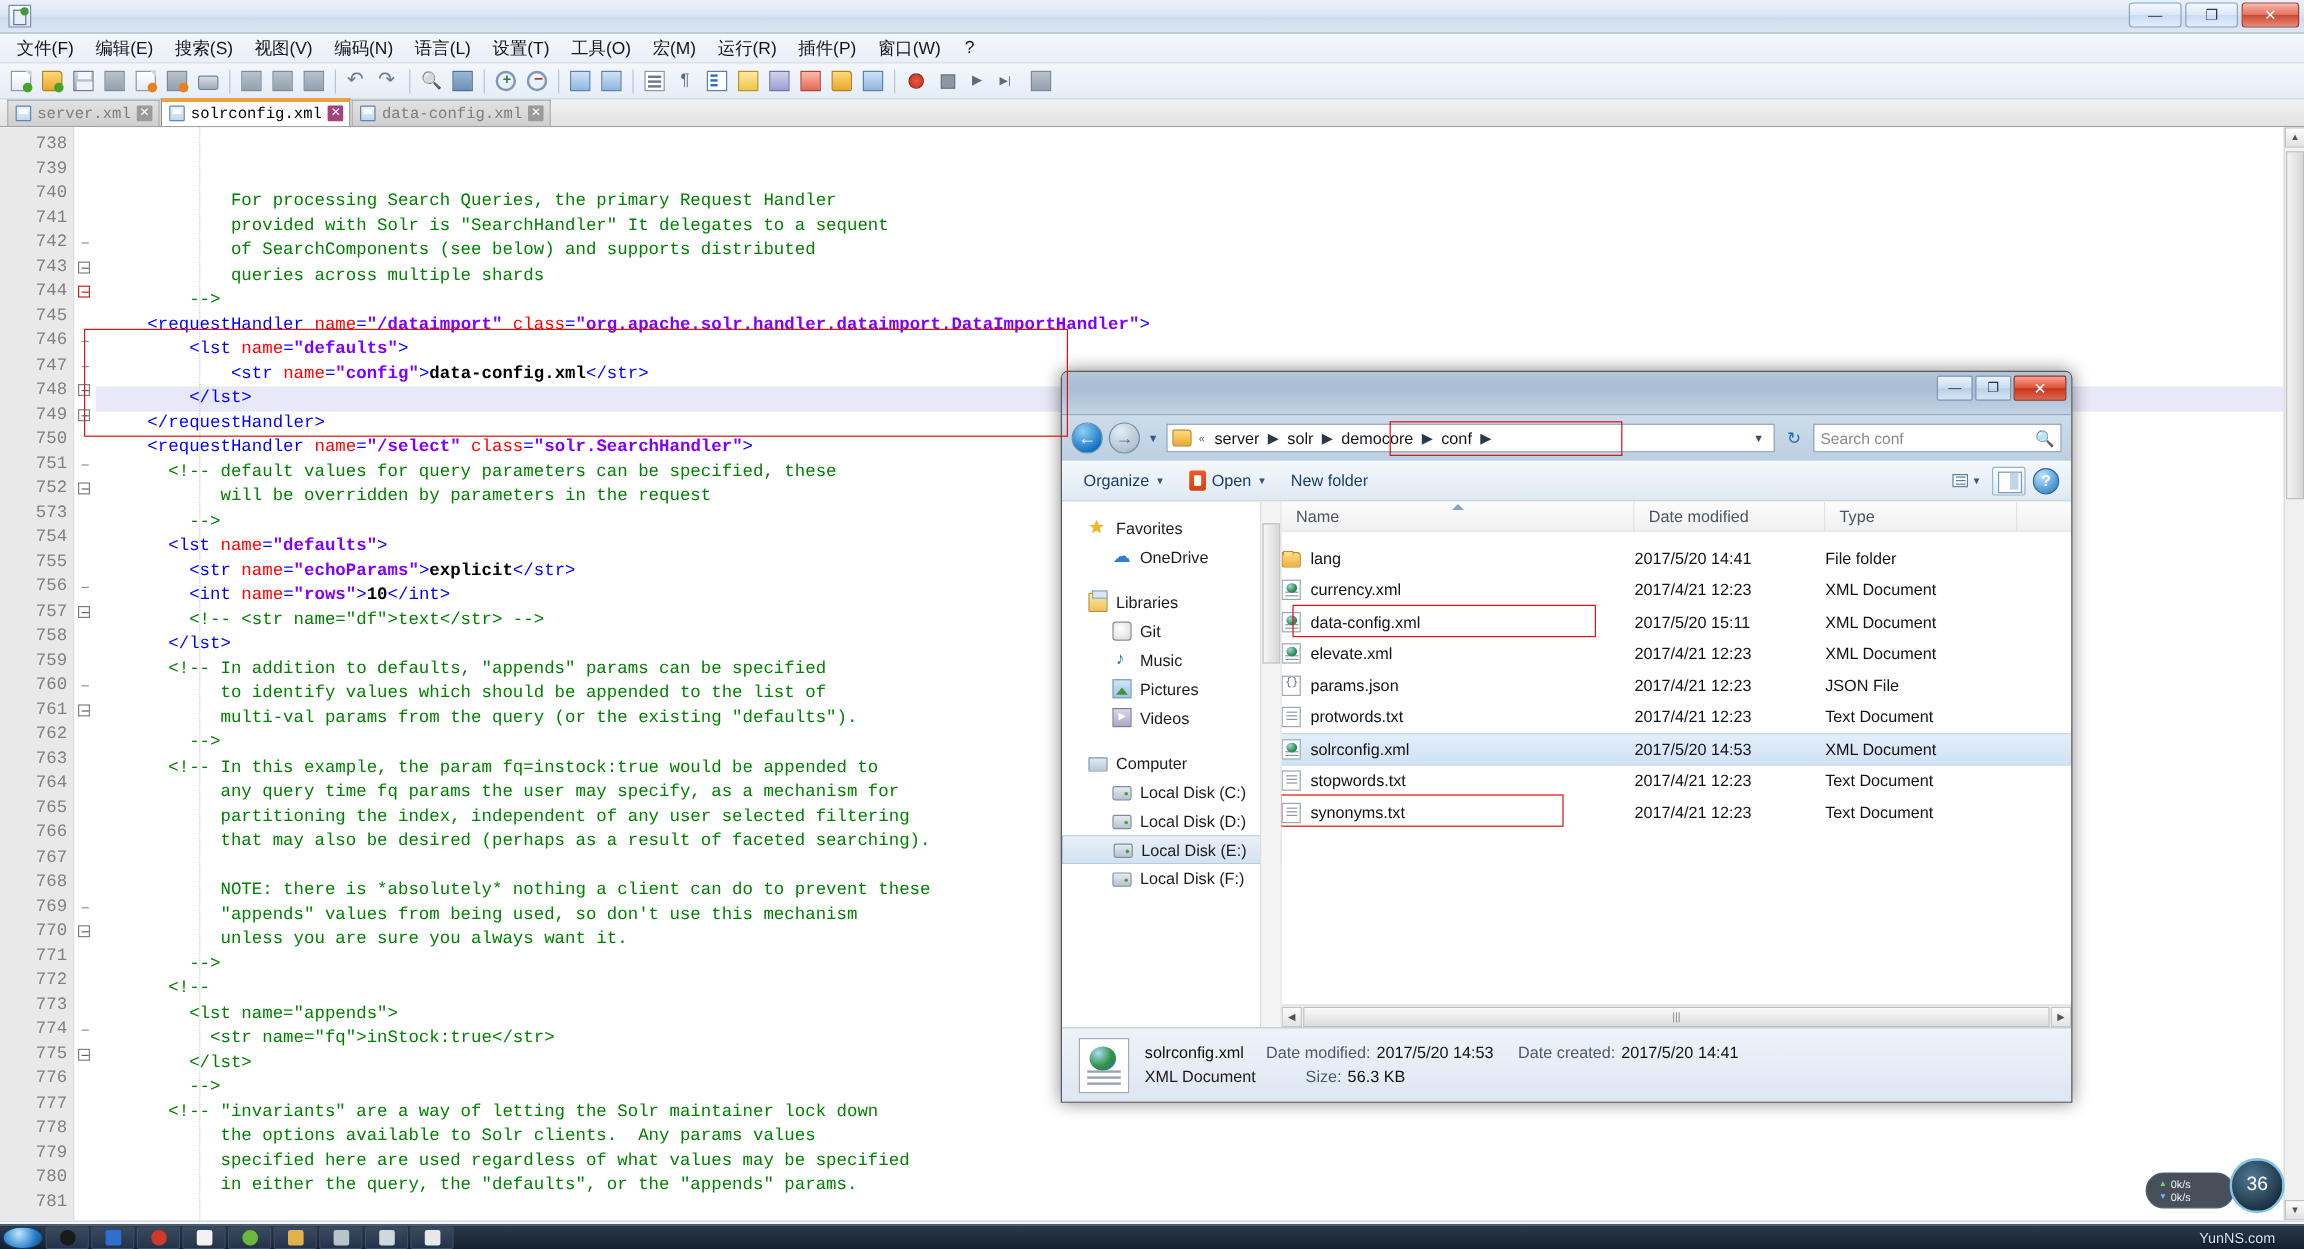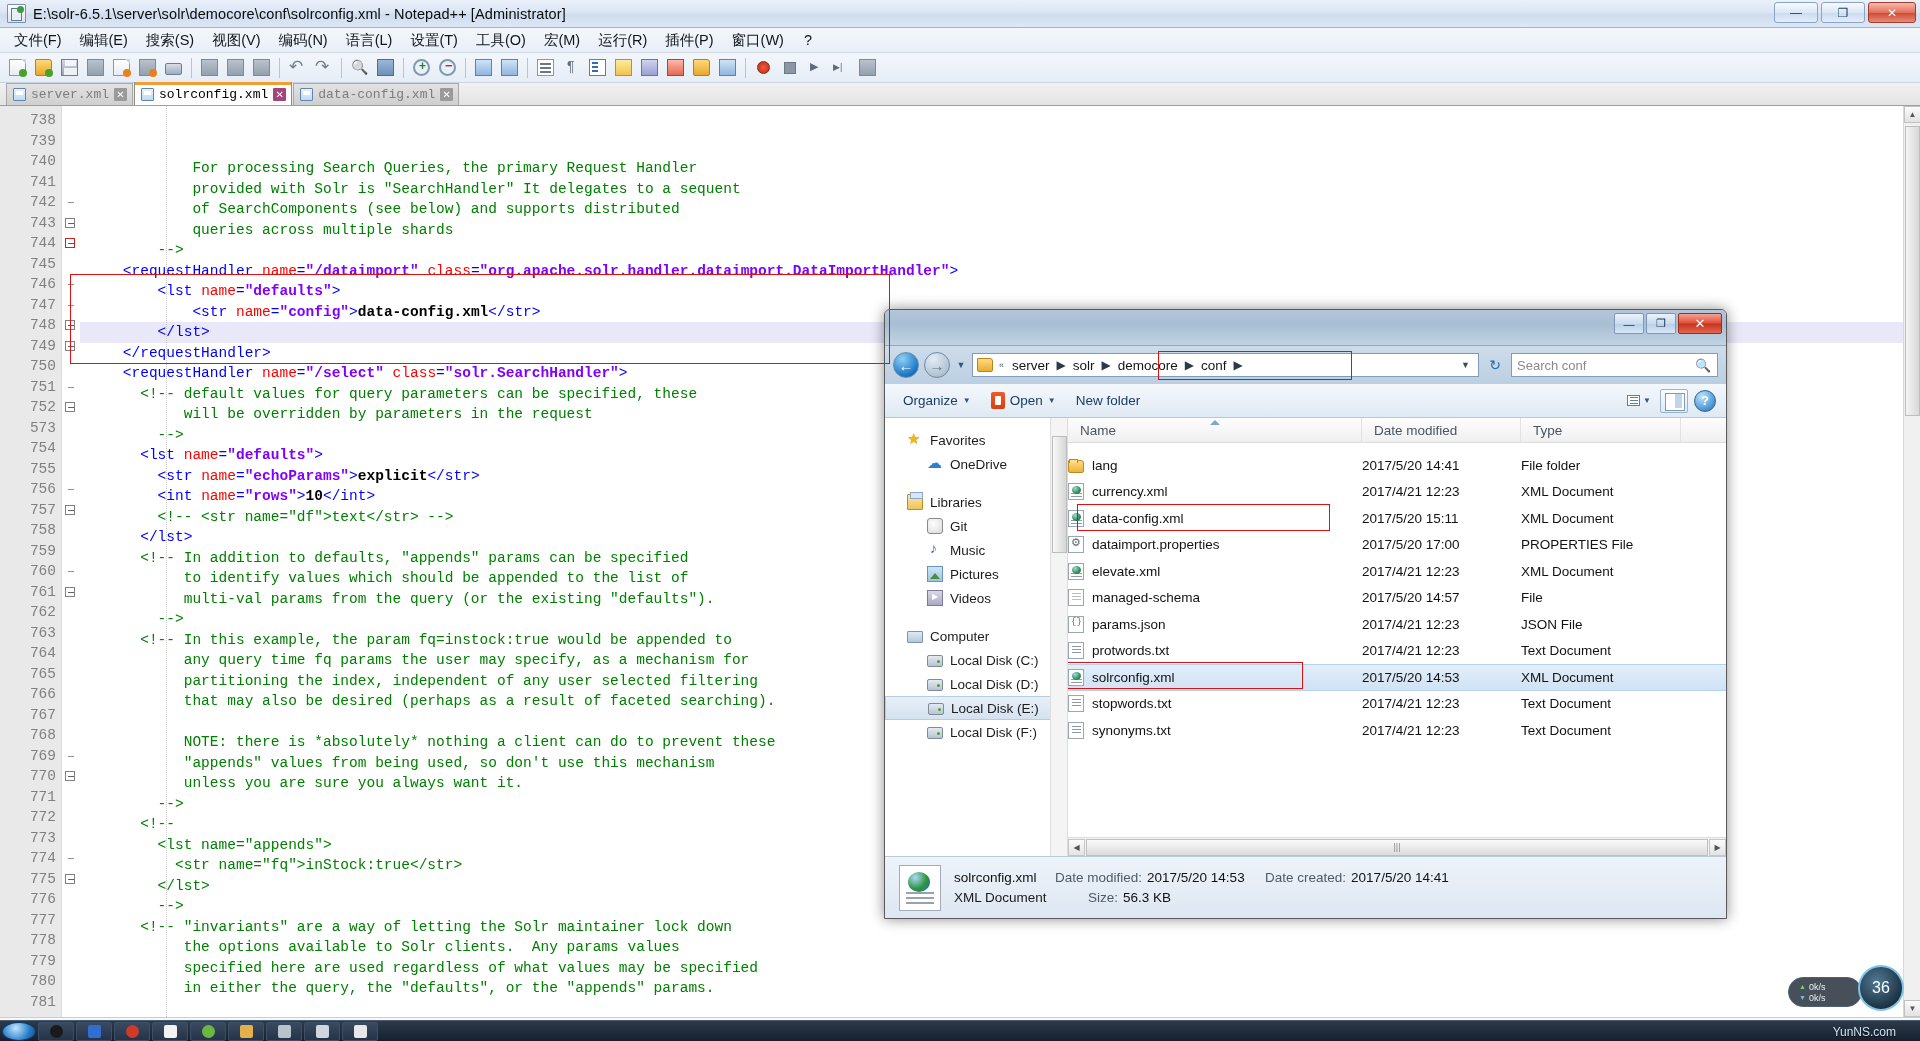--- a/index.html
+++ b/index.html
@@ -515,21 +515,20 @@
     text-shadow: 0 1px 1px rgba(0,0,0,.8);
   }
 </style>
 </head>
 <body>
 
 <div id="npp-window">
 
   <div id="npp-titlebar">
     <div id="npp-icon"></div>
-    <div id="npp-title-text">E:\solr-6.5.1\server\solr\democore\conf\solrconfig.xml - Notepad++ [Administrator]</div>
     <div class="npp-wbtns">
       <div class="npp-wbtn">—</div>
       <div class="npp-wbtn">❐</div>
       <div class="npp-wbtn close">✕</div>
     </div>
   </div>
 
   <div id="npp-menubar">
     <div class="menu-item">文件(F)</div>
     <div class="menu-item">编辑(E)</div>
@@ -973,41 +972,25 @@
             <div class="fcell-name">
               <span class="fi fi-xml"></span>
               <span>data-config.xml</span>
             </div>
             <div class="fcell-date">2017/5/20 15:11</div>
             <div class="fcell-type">XML Document</div>
           </div>
           <div class="row-hl-box" style="top: 61px; left: 9px; width: 253px; height: 27px;"></div>
           <div class="frow">
             <div class="fcell-name">
-              <span class="fi fi-gear"></span>
-              <span>dataimport.properties</span>
-            </div>
-            <div class="fcell-date">2017/5/20 17:00</div>
-            <div class="fcell-type">PROPERTIES File</div>
-          </div>
-          <div class="frow">
-            <div class="fcell-name">
               <span class="fi fi-xml"></span>
               <span>elevate.xml</span>
             </div>
             <div class="fcell-date">2017/4/21 12:23</div>
             <div class="fcell-type">XML Document</div>
-          </div>
-          <div class="frow">
-            <div class="fcell-name">
-              <span class="fi fi-plain"></span>
-              <span>managed-schema</span>
-            </div>
-            <div class="fcell-date">2017/5/20 14:57</div>
-            <div class="fcell-type">File</div>
           </div>
           <div class="frow">
             <div class="fcell-name">
               <span class="fi fi-json"></span>
               <span>params.json</span>
             </div>
             <div class="fcell-date">2017/4/21 12:23</div>
             <div class="fcell-type">JSON File</div>
           </div>
           <div class="frow">

